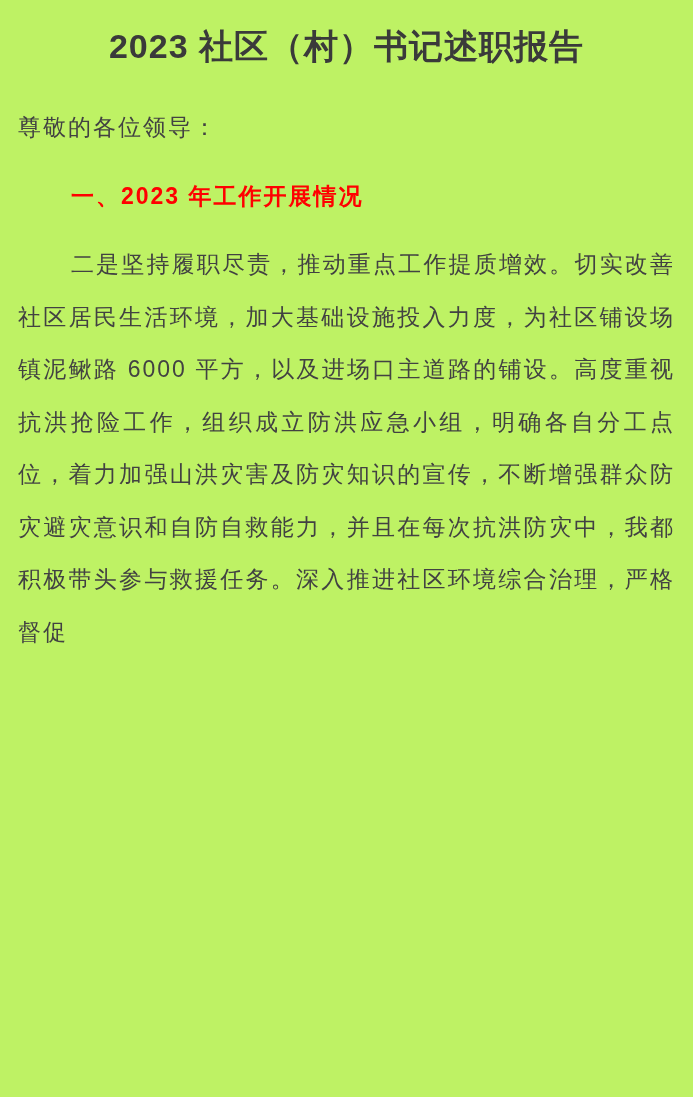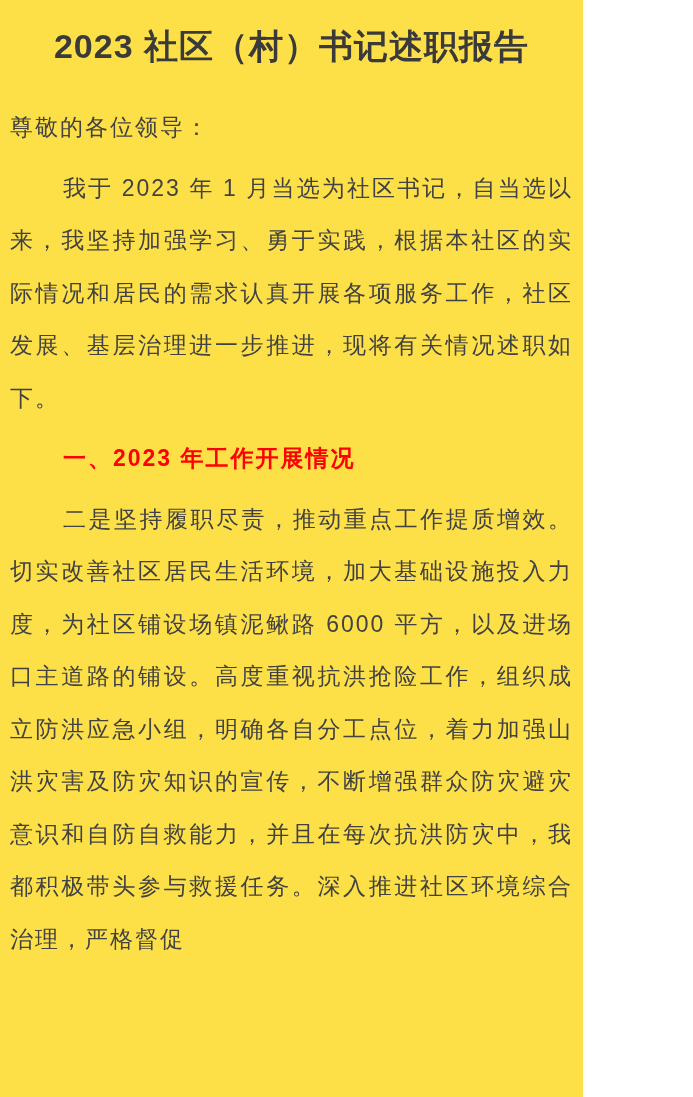--- a/index.html
+++ b/index.html
@@ -2,24 +2,24 @@
 <html><head>
 <meta charset="utf-8">
 <style>
   html, body {
     margin: 0;
     padding: 0;
     background: #ffffff;
   }
   .page {
     position: relative;
-    width: 583px;
+    width: 693px;
     height: 1097px;
     overflow: hidden;
-    background: #fde047;
+    background: #bef264;
     font-family: "Liberation Sans", sans-serif;
   }
   .doc-title {
     margin: 24px 0 0 0;
     text-align: center;
     font-size: 34px;
     line-height: 44px;
     font-weight: 700;
     color: #3a3a3a;
     letter-spacing: 1px;
@@ -27,21 +27,21 @@
   .doc-content {
     margin-top: 33px;
     padding: 0 2px;
     font-size: 23px;
     line-height: 52.5px;
     color: #424242;
     text-align: justify;
     letter-spacing: 2px;
   }
   .doc-content p {
-    margin: 8px;
+    margin: 16px;
   }
   .para-indent {
     text-indent: 2.3em;
   }
   .salutation {
     text-indent: 0;
   }
   .section-heading {
     color: #ff0000;
     font-weight: 700;
@@ -49,20 +49,19 @@
 </style>
 </head>
 <body>
 
 <div class="page">
   <h1 class="doc-title">2023 社区（村）书记述职报告</h1>
 
   <div class="doc-content">
     <p class="salutation">尊敬的各位领导：</p>
 
-    <p class="para-indent">我于 2023 年 1 月当选为社区书记，自当选以来，我坚持加强学习、勇于实践，根据本社区的实际情况和居民的需求认真开展各项服务工作，社区发展、基层治理进一步推进，现将有关情况述职如下。</p>
 
     <p class="para-indent section-heading">一、2023 年工作开展情况</p>
 
 
     <p class="para-indent">二是坚持履职尽责，推动重点工作提质增效。切实改善社区居民生活环境，加大基础设施投入力度，为社区铺设场镇泥鳅路 6000 平方，以及进场口主道路的铺设。高度重视抗洪抢险工作，组织成立防洪应急小组，明确各自分工点位，着力加强山洪灾害及防灾知识的宣传，不断增强群众防灾避灾意识和自防自救能力，并且在每次抗洪防灾中，我都积极带头参与救援任务。深入推进社区环境综合治理，严格督促</p>
   </div>
 </div>
 
 </body></html>

